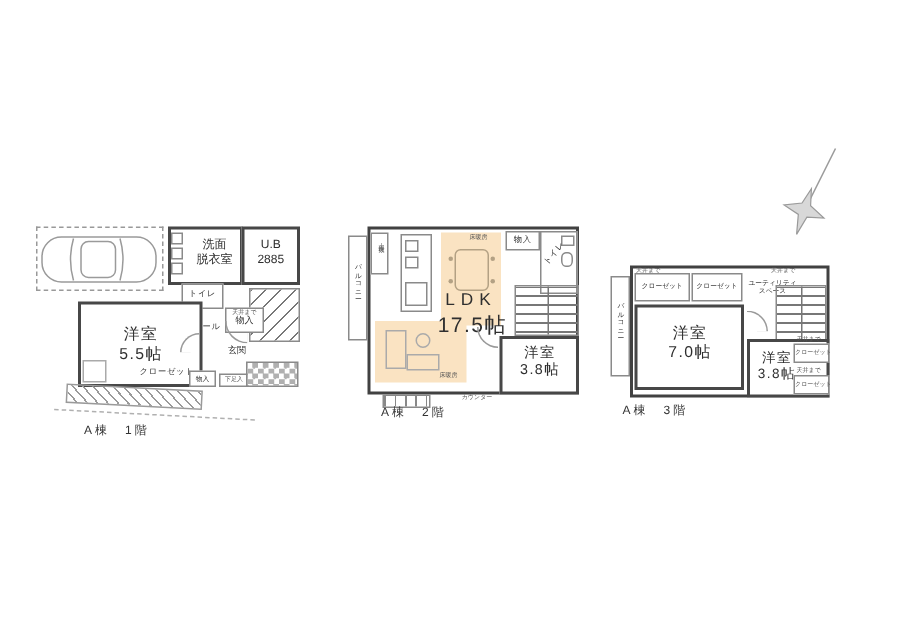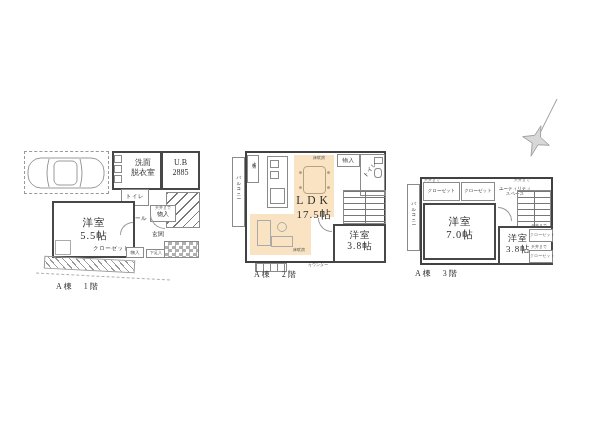--- a/index.html
+++ b/index.html
@@ -1,17 +1,17 @@
 <!DOCTYPE html>
 <html style="--hl: #fae3c2;"><head>
 <meta charset="utf-8">
 <style>
   html,body{margin:0;padding:0;background:#fff;}
   #canvas{position:relative;width:600px;height:424px;background:#ffffff;overflow:hidden;
-          font-family:Liberation Serif, serif;color:#2f2f2f;}
+          font-family:Liberation Sans, sans-serif;color:#2f2f2f;}
   .abs{position:absolute;box-sizing:border-box;}
   .room{position:absolute;box-sizing:border-box;border:2px solid #474747;background:#fff;}
   .thin{position:absolute;box-sizing:border-box;border:1px solid #8a8a8a;background:#fff;}
   .lbl{position:absolute;text-align:center;line-height:1.2;color:#2f2f2f;white-space:nowrap;}
   .rm{font-size:10.5px;letter-spacing:1px;}
   .md{font-size:8px;}
   .sm{font-size:5.5px;letter-spacing:0.5px;}
   .xs{font-size:4.5px;letter-spacing:0;}
   .tiny{font-size:4px;color:#555;}
   .vert{writing-mode:vertical-rl;text-orientation:upright;letter-spacing:1px;}
@@ -121,21 +121,21 @@
     <div class="dot" style="left:327px;top:186px;"></div>
 
     <div class="abs hl" style="left:250px;top:214px;width:61px;height:41px;"></div>
     <div class="lbl tiny" style="left:293px;top:248px;">床暖房</div>
     <div class="furn-g" style="left:257px;top:220px;width:14px;height:26px;"></div>
     <div class="furn-g" style="left:271px;top:236px;width:22px;height:11px;"></div>
     <div class="furn-g" style="left:277px;top:222px;width:10px;height:10px;border-radius:50%;"></div>
 
     <div class="lbl" style="left:290px;top:194px;width:48px;">
       <div style="font-size:11.5px;letter-spacing:4px;">LDK</div>
-      <div style="font-size:11px;letter-spacing:1px;">17.5帖</div>
+      <div style="font-size:14px;letter-spacing:1px;text-align:right;">17.5帖</div>
     </div>
 
     <div class="thin" style="left:337px;top:154px;width:23px;height:13px;"></div>
     <div class="lbl sm" style="left:338px;top:157px;width:21px;">物入</div>
 
     <div class="thin" style="left:360px;top:154px;width:25px;height:42px;"></div>
     <div class="thin" style="left:374px;top:157px;width:9px;height:7px;"></div>
     <div class="abs" style="left:374px;top:168px;width:8px;height:10px;border:1px solid #8a8a8a;border-radius:40%;"></div>
     <div class="lbl sm" style="left:360px;top:166px;width:20px;transform:rotate(-50deg);">トイレ</div>
 

